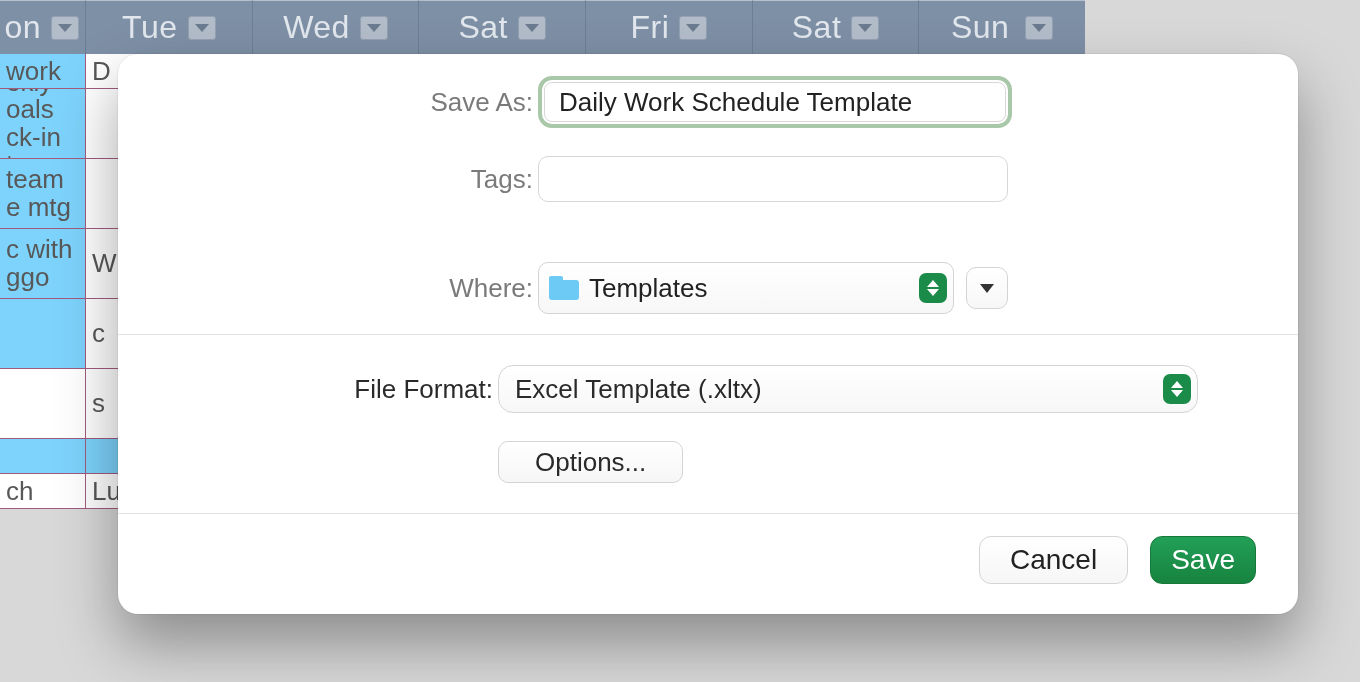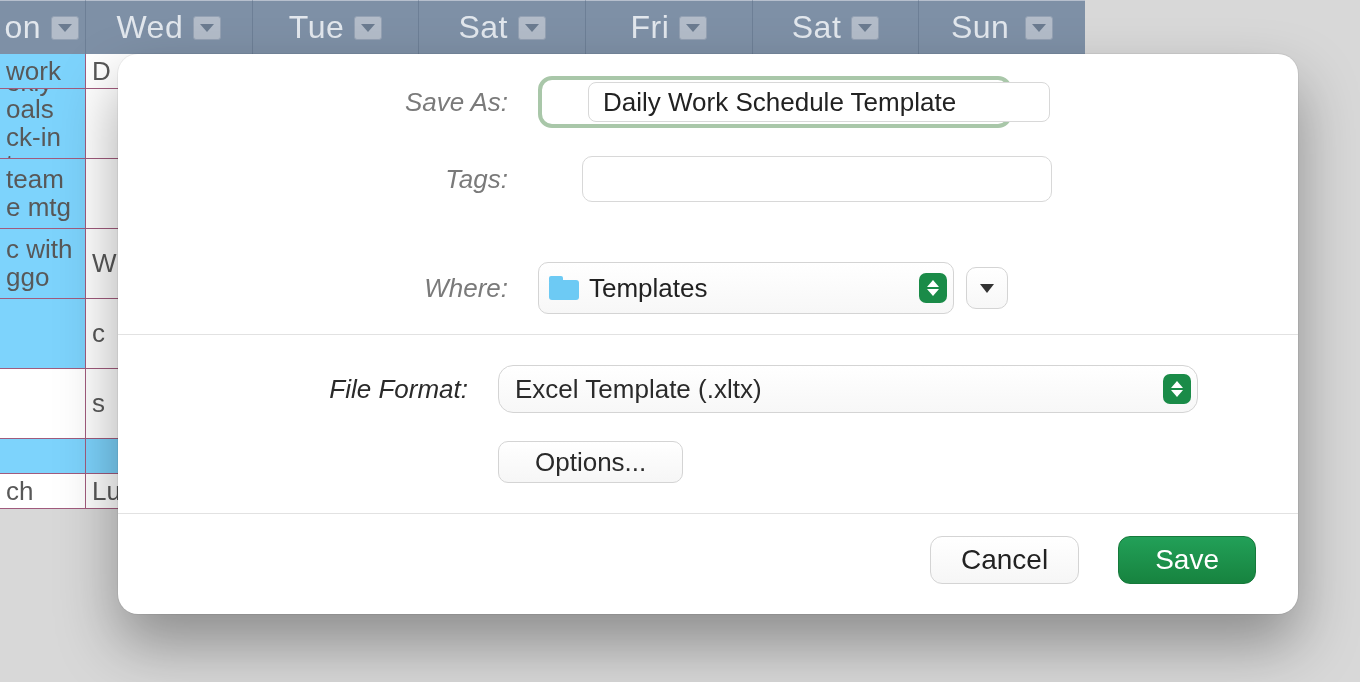--- a/index.html
+++ b/index.html
@@ -97,38 +97,36 @@
   .sheet hr.div {
     border: none; border-top: 1px solid #e2e2e2; margin: 0;
   }
   .form-row {
     display: flex; align-items: center; margin-bottom: 28px;
   }
   .form-row.last { margin-bottom: 0; }
   .lbl {
     width: 360px;
     text-align: right;
-    padding-right: 30px;
+    padding-right: 5px;
     color: #7a7a7a;
     font-size: 26px;
-    font-style: italic;
   }
   .lbl.dark { color: #2a2a2a; }
   .ctrl { flex: 1; display: flex; align-items: center; gap: 12px; }
 
   .txt {
     height: 46px;
     border: 1px solid #d8d8d8;
     border-radius: 10px;
     padding: 4px 14px;
     font-size: 26px;
     color: #222;
     background: #fff;
     outline: none;
-    margin-left: 44px;
   }
   .save-as-wrap {
     border: 4px solid #a9c7a9;
     border-radius: 14px;
     padding: 2px;
     width: 474px;
   }
   .save-as-wrap .txt { width: 100%; border: 1px solid #d8d8d8; border-radius: 8px; height: 40px; }
   .tags-field { width: 470px; }
 
@@ -197,43 +195,42 @@
     font-size: 28px;
     cursor: pointer;
     border: 1px solid #d4d4d4;
     background: linear-gradient(#ffffff,#f6f6f6);
     color: #222;
   }
   .btn.primary {
     background: linear-gradient(#22a058,#17833f);
     border: 1px solid #16793b;
     color: #fff;
-    padding: 0 36px;
-    margin-left: 17px;
+    padding: 0 20px;
   }
 </style>
 </head>
 <body>
 
 <div class="calendar">
   <div class="cal-header">
     <div class="cal-head-cell first">
       <span>on</span>
       <span class="cal-chevron-box">
           <span class="cal-chev"></span>
         </span>
     </div>
     <div class="cal-head-cell">
+      <span>Tue</span>
+      <span class="cal-chevron-box">
+          <span class="cal-chev"></span>
+        </span>
+    </div>
+    <div class="cal-head-cell">
       <span>Wed</span>
-      <span class="cal-chevron-box">
-          <span class="cal-chev"></span>
-        </span>
-    </div>
-    <div class="cal-head-cell">
-      <span>Tue</span>
       <span class="cal-chevron-box">
           <span class="cal-chev"></span>
         </span>
     </div>
     <div class="cal-head-cell">
       <span>Sat</span>
       <span class="cal-chevron-box">
           <span class="cal-chev"></span>
         </span>
     </div>

